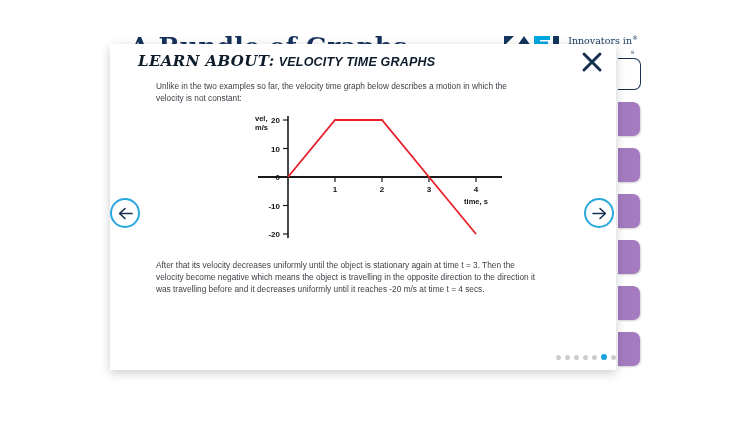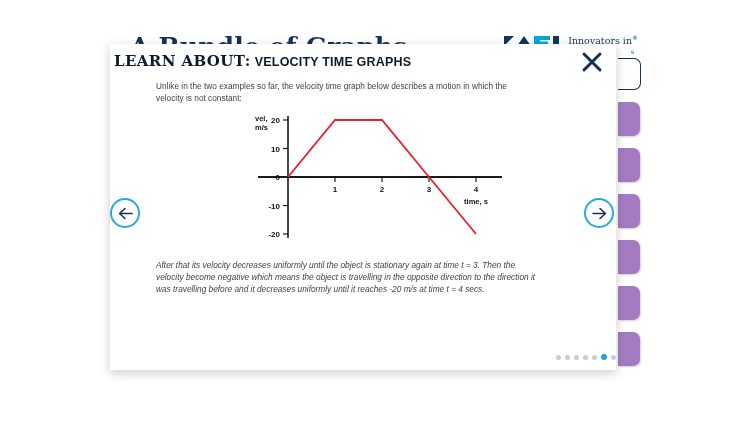--- a/index.html
+++ b/index.html
@@ -55,22 +55,23 @@
   }
 
   
   #modal{
     position:absolute;left:110px;top:44px;width:506px;height:326px;
     background:#ffffff;
     box-shadow:0 3px 10px rgba(0,0,0,.20);
   }
   #modal-header{
     position:relative;height:34px;
-    padding:8px 0 0 4px;
+    padding:8px 0 0 28px;
     box-sizing:border-box;
+    font-style:italic;
   }
   #learn-about{
     font-family:"DejaVu Serif", serif;
     font-weight:700;font-size:15px;color:#0d1b2a;
     letter-spacing:.4px;
   }
   #topic-title{
     font-family:"Liberation Sans", sans-serif;
     font-weight:700;font-size:12.5px;color:#0d1b2a;
     letter-spacing:.2px;margin-left:4px;
@@ -84,21 +85,21 @@
     padding:0 28px 0 46px;
     box-sizing:border-box;
   }
   .para{
     font-size:8.3px;line-height:1.45;color:#3b3f45;
     margin:15px 0 9px 0;
     font-family:"Liberation Sans", sans-serif;
   }
   #intro-para{margin-top:2px;margin-bottom:6px;width:368px;}
   #para-2{margin-top:6px;width:384px;}
-  #para-3{width:384px;font-style:italic;}
+  #para-3{width:384px;}
 
   
   #chart-wrap{
     width:100%;display:flex;justify-content:center;
     margin:4px 0 2px 0;
   }
   #chart-svg{display:block;}
 
   
   .nav-arrow{

